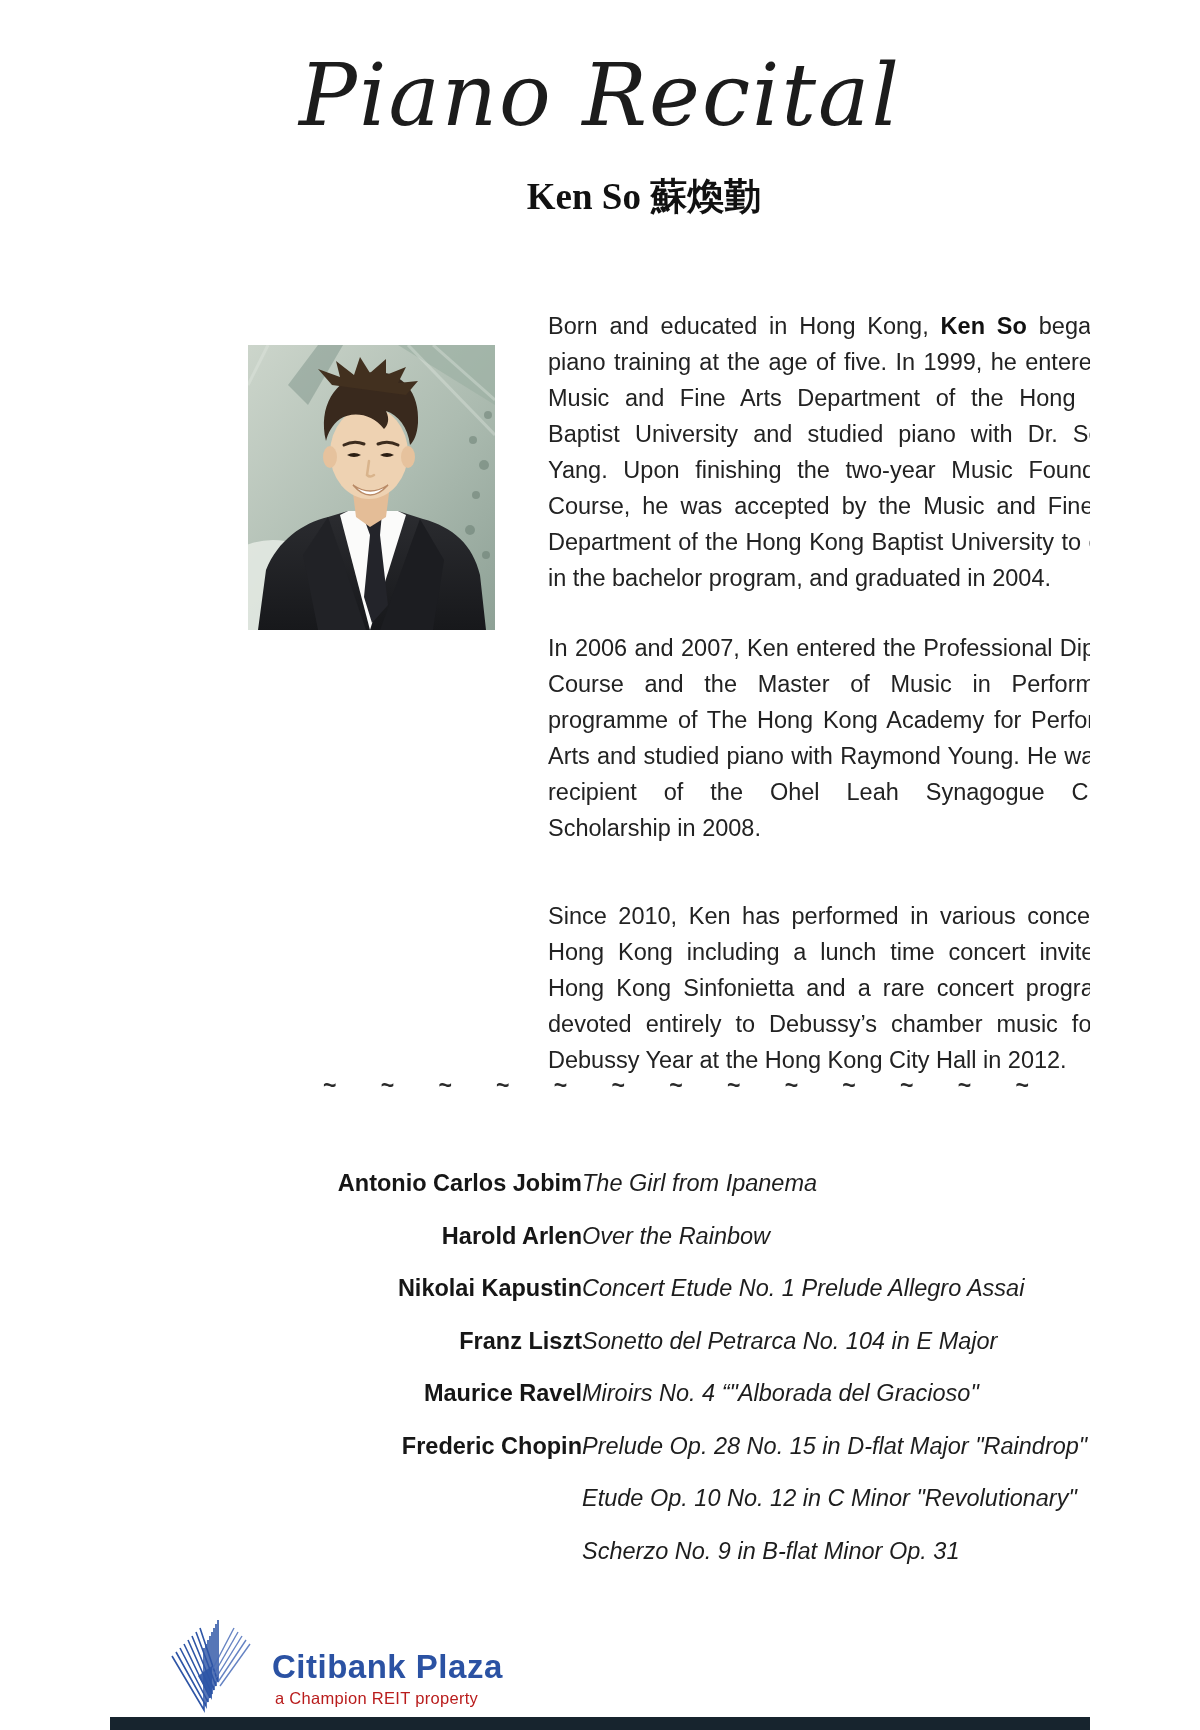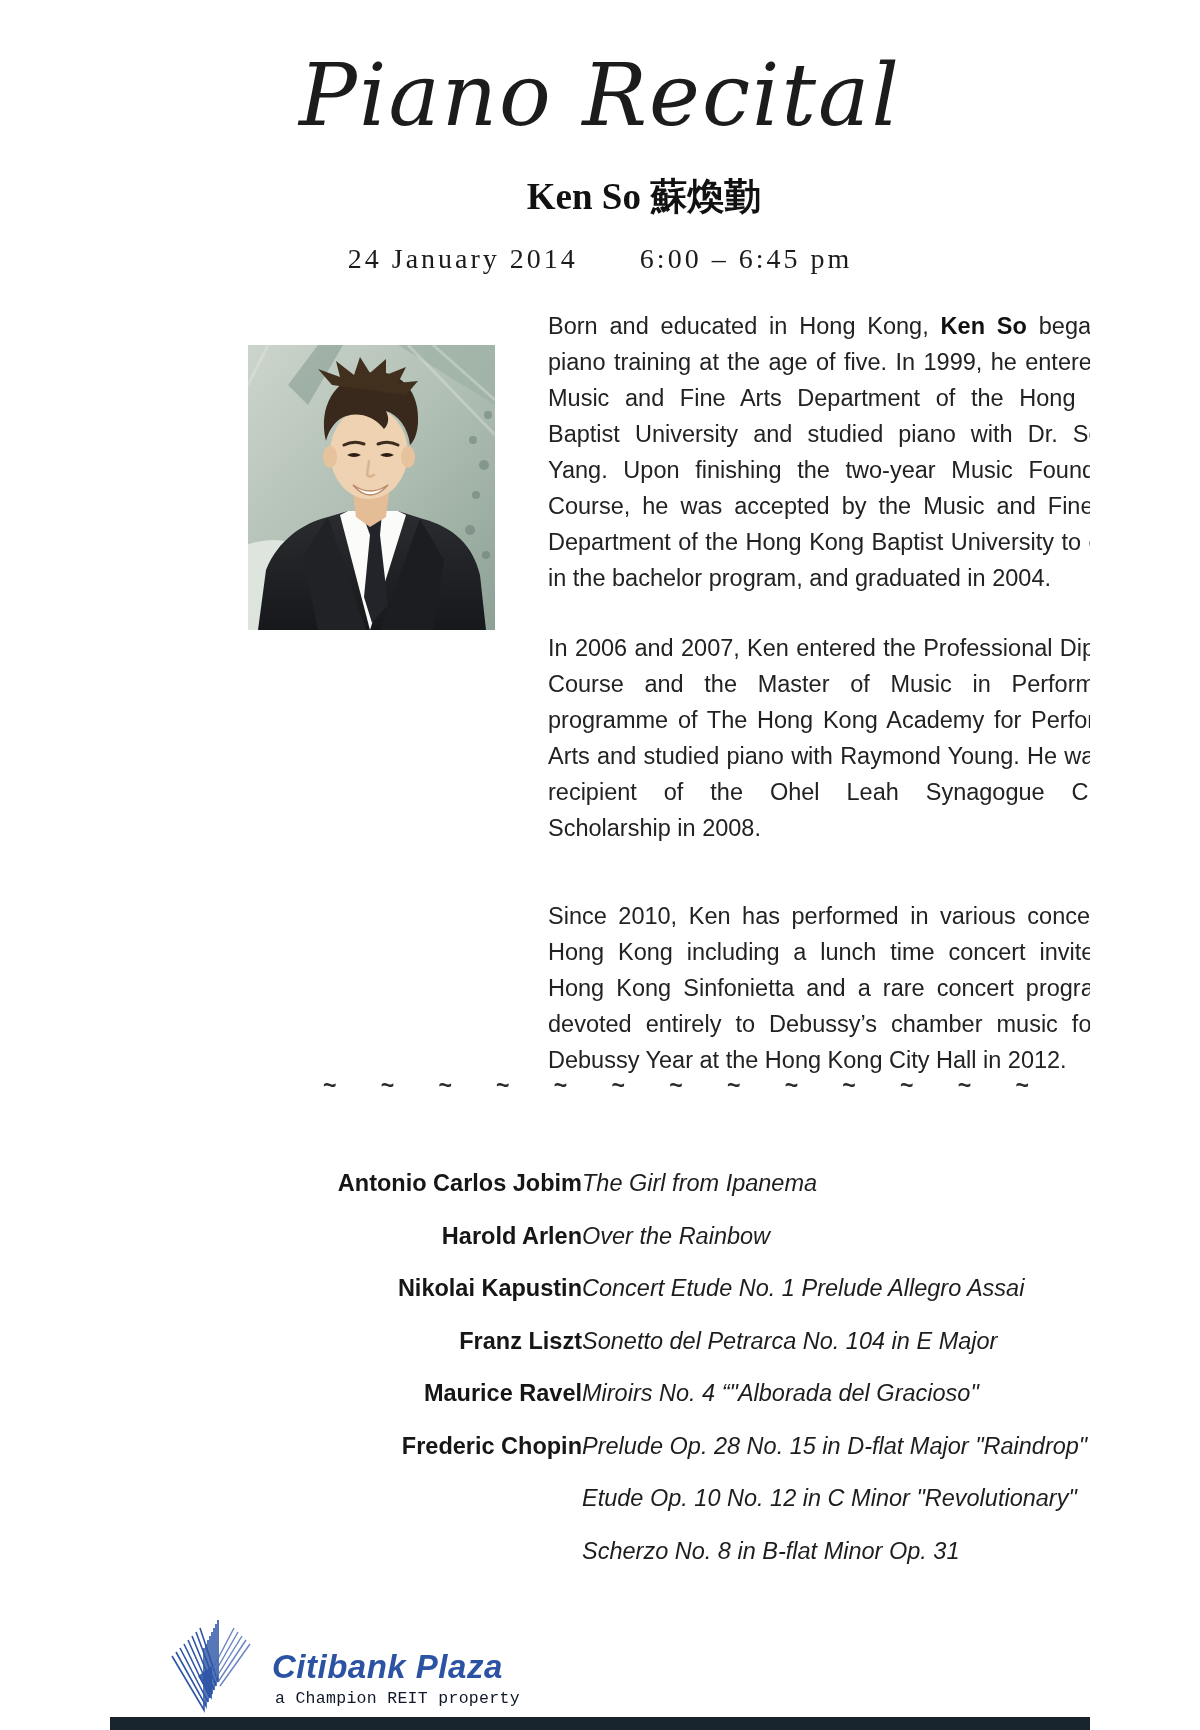--- a/index.html
+++ b/index.html
@@ -97,21 +97,20 @@
   
   .footer-logo{
     position:absolute; left:58px; top:1618px;
     display:flex; align-items:flex-start;
   }
   .logo-mark{width:86px;height:96px;margin-right:18px;}
   .logo-textwrap{padding-top:32px;}
   .logo-text{
     font-size:33px;
     font-weight:bold;
-    font-style:italic;
     letter-spacing:0.5px;
     line-height:1;
   }
   .logo-subtext{
     font-size:16.5px;
     margin-top:6px;
     margin-left:3px;
     letter-spacing:0.3px;
   }
   .bottom-bar{
@@ -121,21 +120,20 @@
 </style>
 </head>
 <body>
 
 <div class="page">
 
   <div class="title">Piano Recital</div>
 
   <div class="performer">Ken So 蘇煥勤</div>
 
-  <div class="dateline"><span>24 January 2014</span><span class="time">6:00 – 6:45 pm</span></div>
 
   <div class="photo">
     <svg width="247" height="285" viewBox="0 0 247 285" xmlns="http://www.w3.org/2000/svg">
       <defs>
         <linearGradient id="bg" x1="0" y1="0" x2="1" y2="1">
           <stop offset="0" stop-color="#ccd5cb"></stop>
           <stop offset="0.55" stop-color="#adbcb1"></stop>
           <stop offset="1" stop-color="#8ea196"></stop>
         </linearGradient>
         <linearGradient id="suit" x1="0" y1="0" x2="0" y2="1">
@@ -241,21 +239,21 @@
       <div class="program-row">
         <div class="composer">Frederic Chopin</div>
         <div class="piece">Prelude Op. 28 No. 15 in D-flat Major "Raindrop"</div>
       </div>
       <div class="program-row">
         <div class="composer"></div>
         <div class="piece">Etude Op. 10 No. 12 in C Minor "Revolutionary"</div>
       </div>
       <div class="program-row">
         <div class="composer"></div>
-        <div class="piece">Scherzo No. 8 in B-flat Minor Op. 31</div>
+        <div class="piece">Scherzo No. 9 in B-flat Minor Op. 31</div>
       </div>
     </div>
 
   <div class="footer-logo">
     <svg class="logo-mark" viewBox="0 0 86 96" xmlns="http://www.w3.org/2000/svg">
       <g stroke="#2e55a6" stroke-width="1.6" fill="none">
         <path d="M4 38 L36 92 L36 30"></path>
         <path d="M8 34 L38 88 L38 26"></path>
         <path d="M12 30 L40 84 L40 22"></path>
         <path d="M16 26 L42 80 L42 18"></path>
@@ -268,19 +266,19 @@
         <path d="M50 64 L78 22"></path>
         <path d="M52 68 L82 26"></path>
         <path d="M48 60 L74 18"></path>
         <path d="M46 56 L70 14"></path>
         <path d="M44 52 L66 10"></path>
       </g>
       <path d="M30 58 L44 82 L44 48 Z" fill="#2e55a6" opacity="0.9"></path>
     </svg>
     <div class="logo-textwrap">
       <div class="logo-text" style="color: rgb(43, 82, 163);">Citibank Plaza</div>
-      <div class="logo-subtext" style="color: #0f172a; font-family: Liberation Mono, monospace;">a Champion REIT property</div>
+      <div class="logo-subtext" style="color: #b91c1c;">a Champion REIT property</div>
     </div>
   </div>
 
   <div class="bottom-bar" style="background: rgb(23, 36, 46);"></div>
 
 </div>
 
 </body></html>

